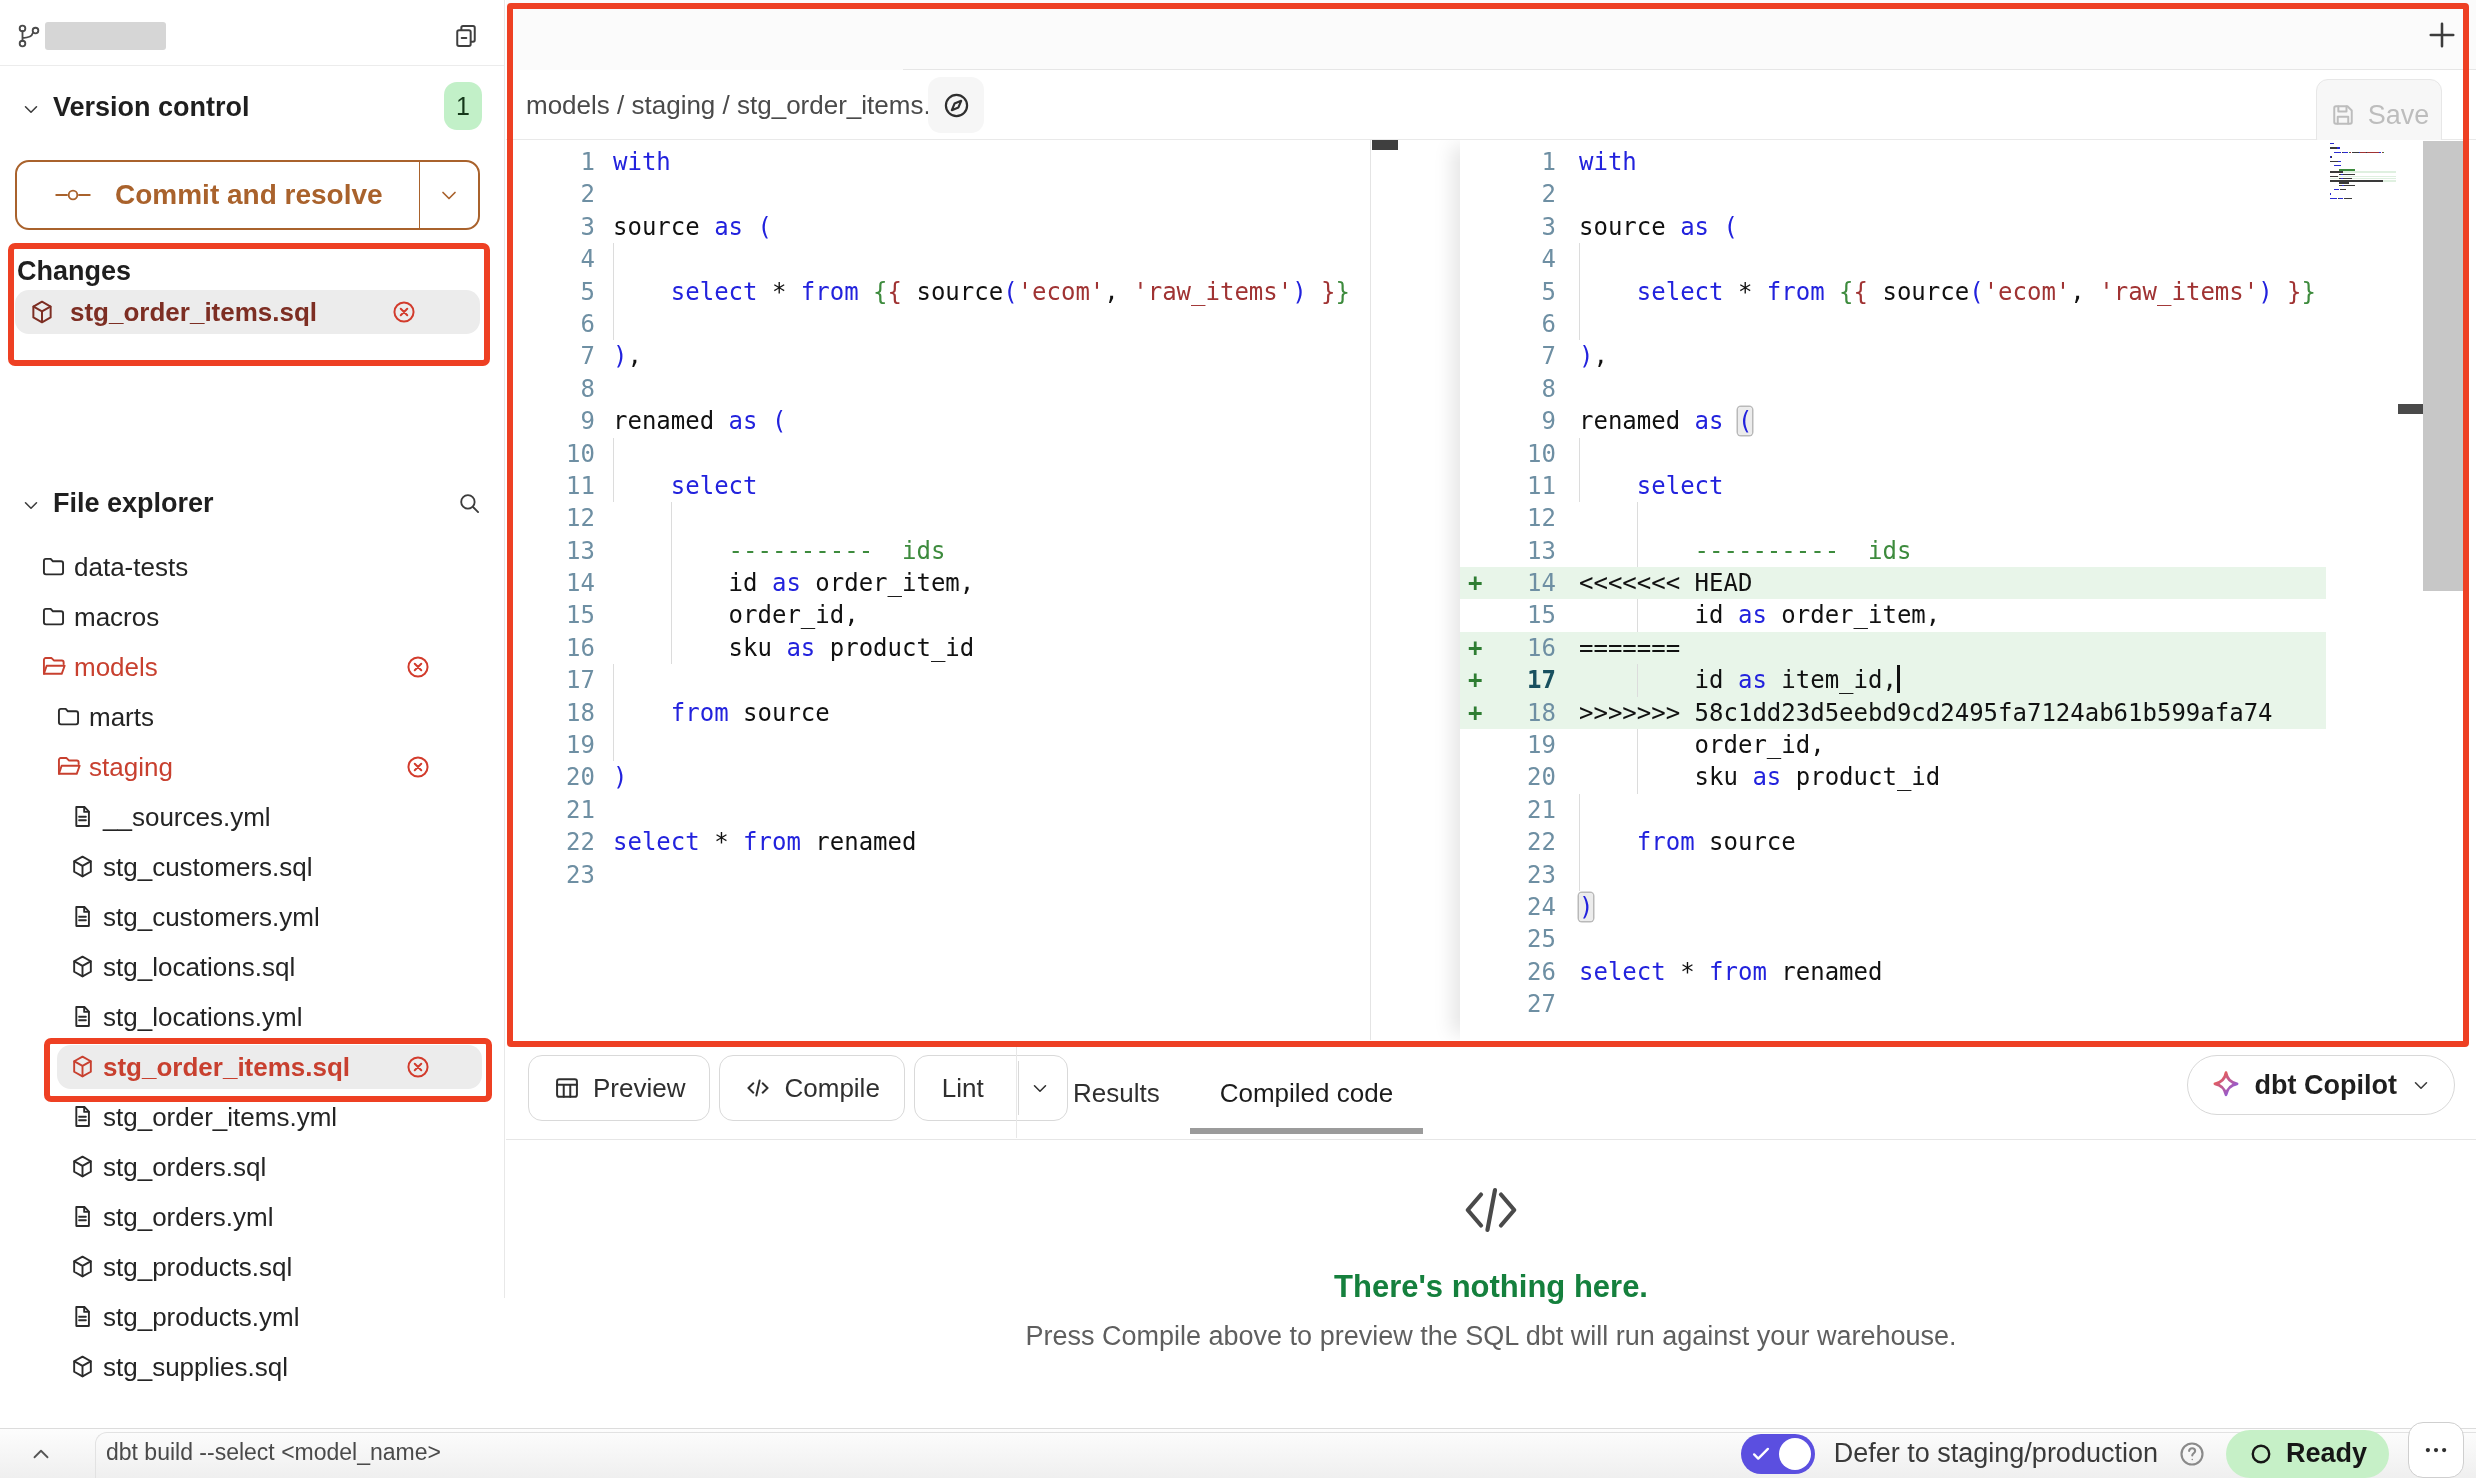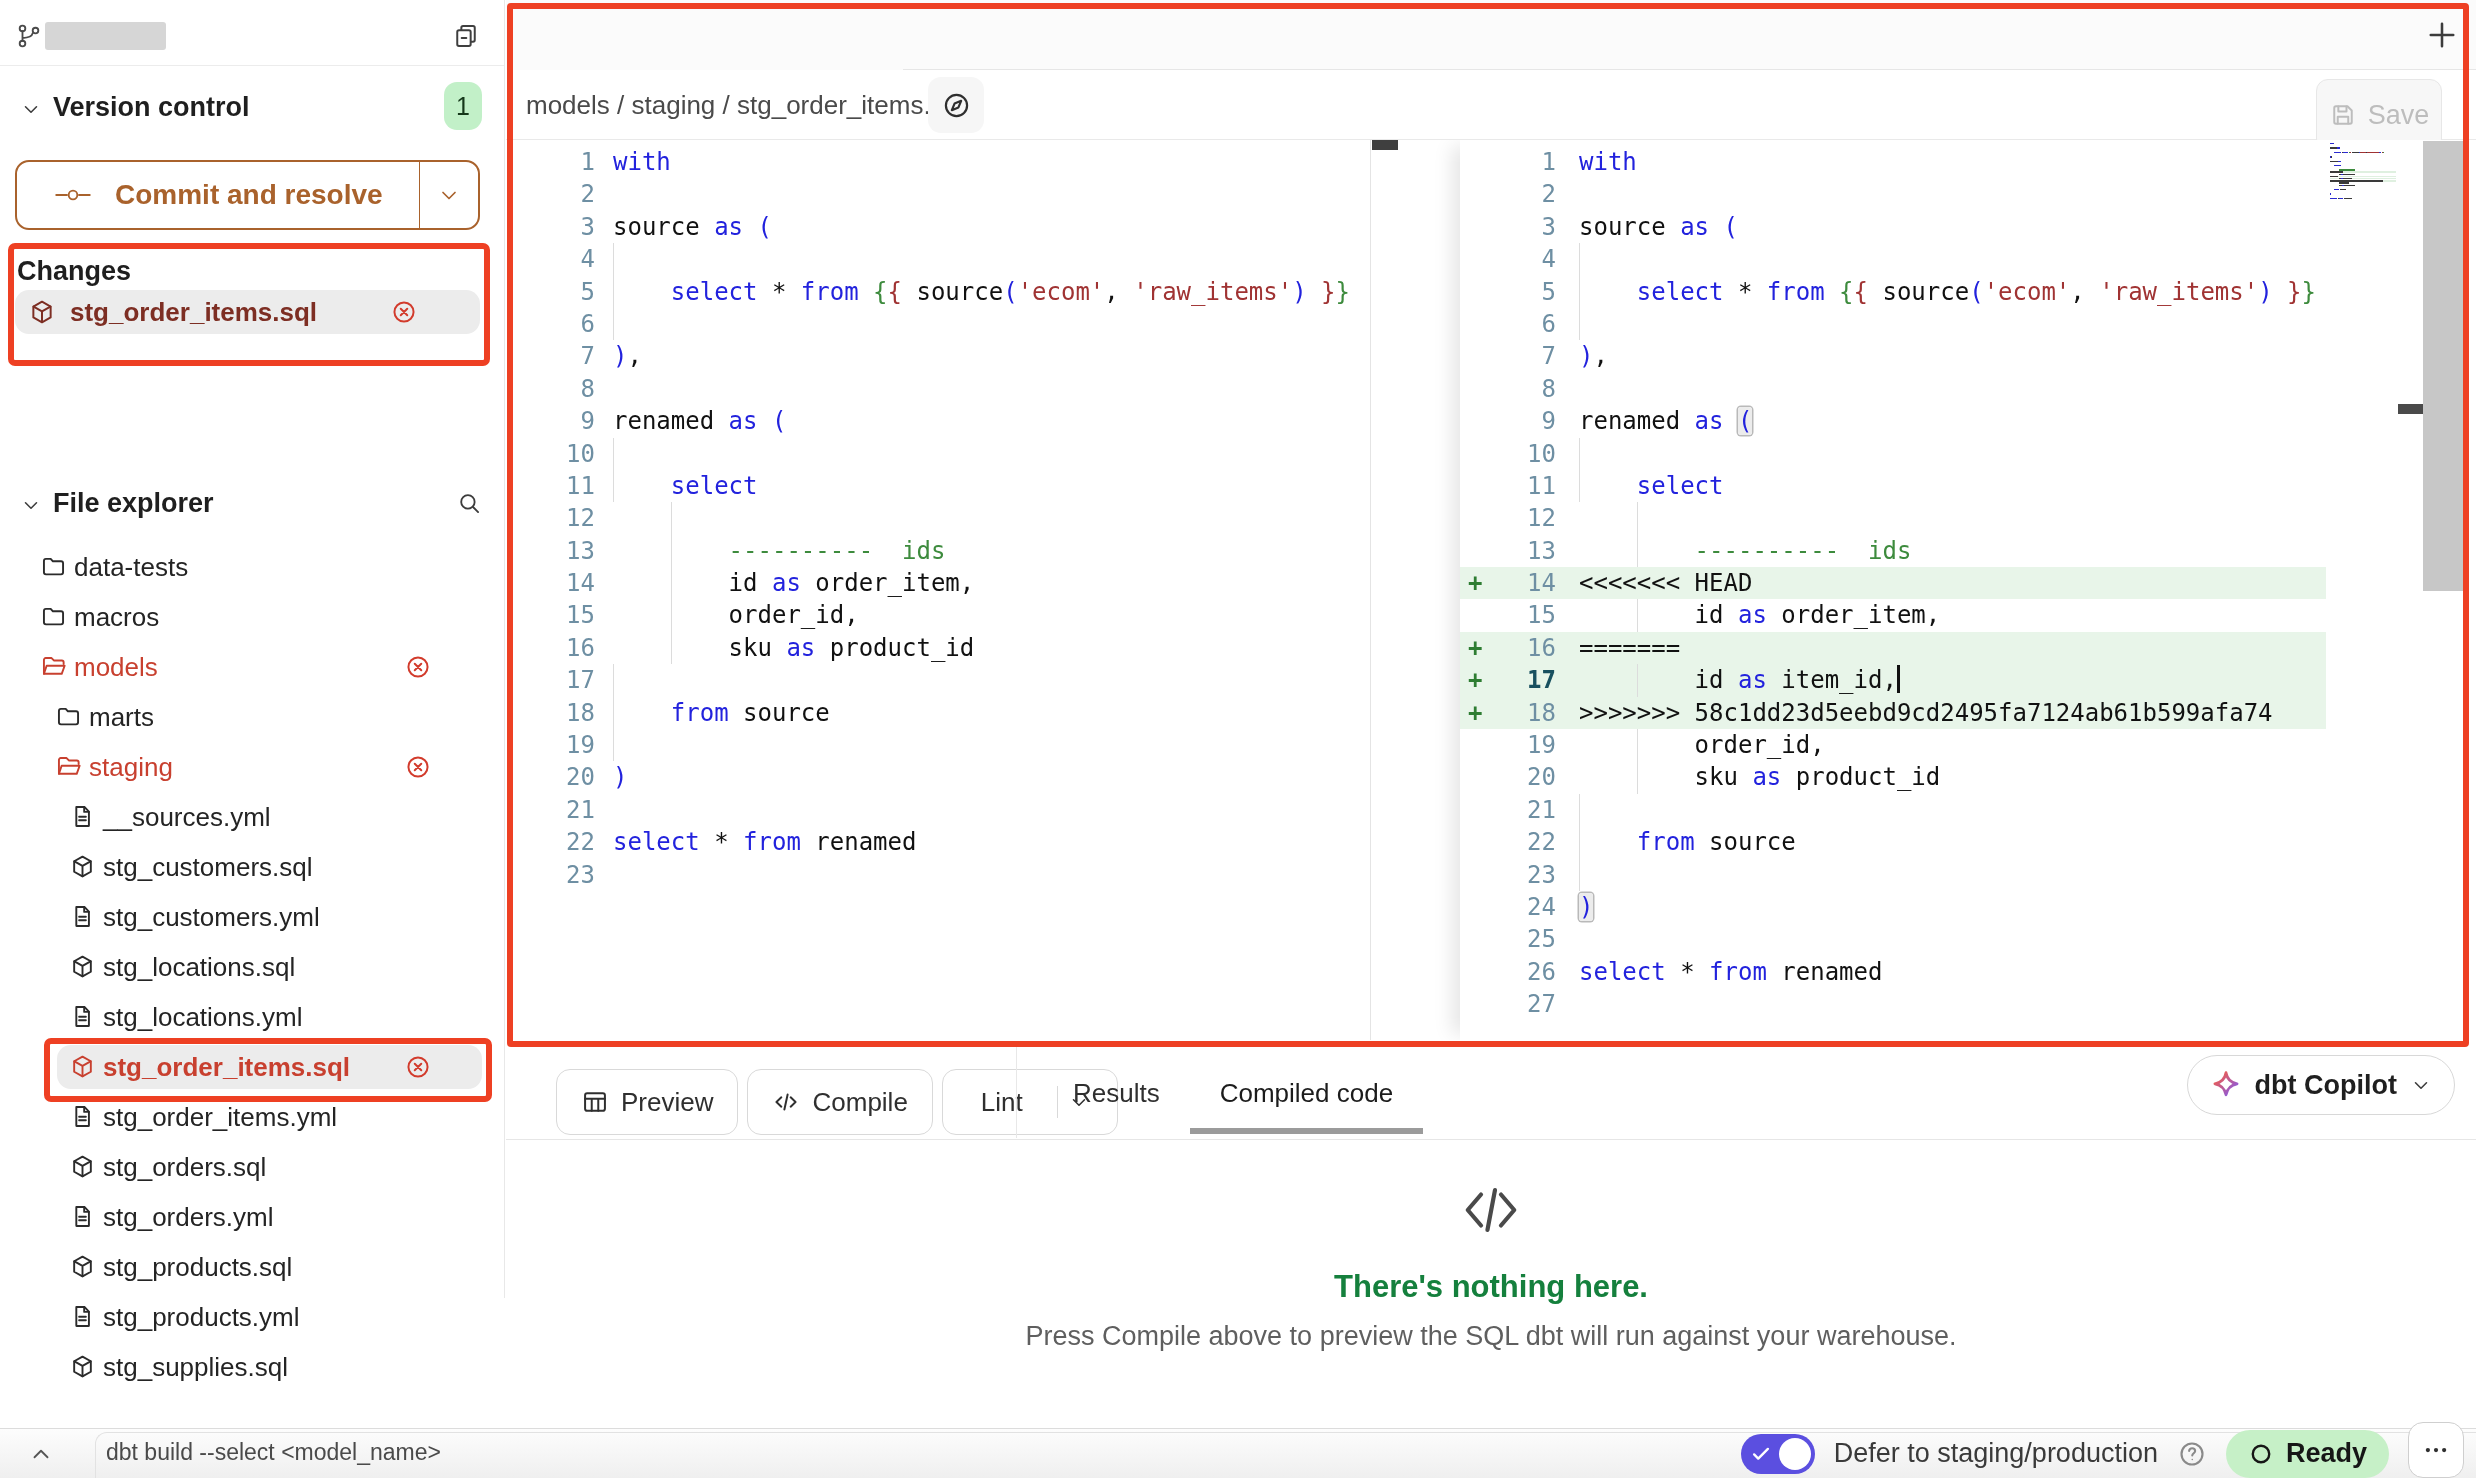--- a/index.html
+++ b/index.html
@@ -89,25 +89,25 @@
   .lthumb{position:absolute;left:866px;top:0;width:26px;height:10px;background:#3f3f3f;}
   #minimap{position:absolute;left:1824px;top:3px;width:66px;}
   .mm-row{position:relative;height:1.4px;margin-bottom:0.8px;white-space:nowrap;font-size:0;}
   .mm-row.hl{background:#dff0e0;}
   .mm-seg{display:inline-block;height:1.4px;vertical-align:top;}
   .rdash{position:absolute;left:1892px;top:264px;width:25px;height:10px;background:#4a4a4a;}
   .rtrack{position:absolute;left:1917px;top:1px;width:45px;height:450px;background:#c7c7c7;}
 
   
   #toolbar{position:absolute;left:506px;top:1047px;width:1970px;height:93px;background:#fff;border-bottom:1px solid #e6e6e6;box-sizing:border-box;}
-  .tb-btns{position:absolute;left:22px;top:22px;display:flex;gap:9px;margin-left:28px;}
+  .tb-btns{position:absolute;left:22px;top:8px;display:flex;gap:9px;}
   .tb-btn{height:66px;border:1.5px solid #d9d9d9;border-radius:14px;background:#fff;display:flex;align-items:center;
           padding:0 24px;gap:12px;font-size:26px;font-weight:500;color:#2f2f2f;box-sizing:border-box;cursor:pointer;}
   .tb-btn .icon{width:28px;height:28px;color:#2f2f2f;}
-  .tb-btn.split{padding:16px;}
+  .tb-btn.split{padding:5px;}
   .tb-btn.split .seg-main{padding:0 22px;height:100%;display:flex;align-items:center;}
   .tb-btn.split .seg-chev{width:44px;height:100%;border-left:1.5px solid #d9d9d9;display:flex;align-items:center;justify-content:center;box-sizing:border-box;}
   .tb-btn.split .seg-chev .icon{width:22px;height:22px;}
   .tb-divider{position:absolute;left:510px;top:0;bottom:1px;width:1px;background:#e8e8e8;}
   .rtabs{position:absolute;left:537px;top:0;height:100%;display:flex;}
   .rtab{position:relative;height:100%;padding:0 30px;display:flex;align-items:center;font-size:26px;color:#2f2f2f;cursor:pointer;}
   .rtab.active{font-weight:500;color:#1c1c1c;}
   .rtab.active::after{content:'';position:absolute;left:0;right:0;bottom:5px;height:6px;background:#9b9b9b;}
   .copilot-btn{position:absolute;right:21px;top:8px;height:60px;border:1.5px solid #d8d8d8;border-radius:30px;background:#fff;
                display:flex;align-items:center;padding:0 22px;gap:13px;cursor:pointer;box-sizing:border-box;}

